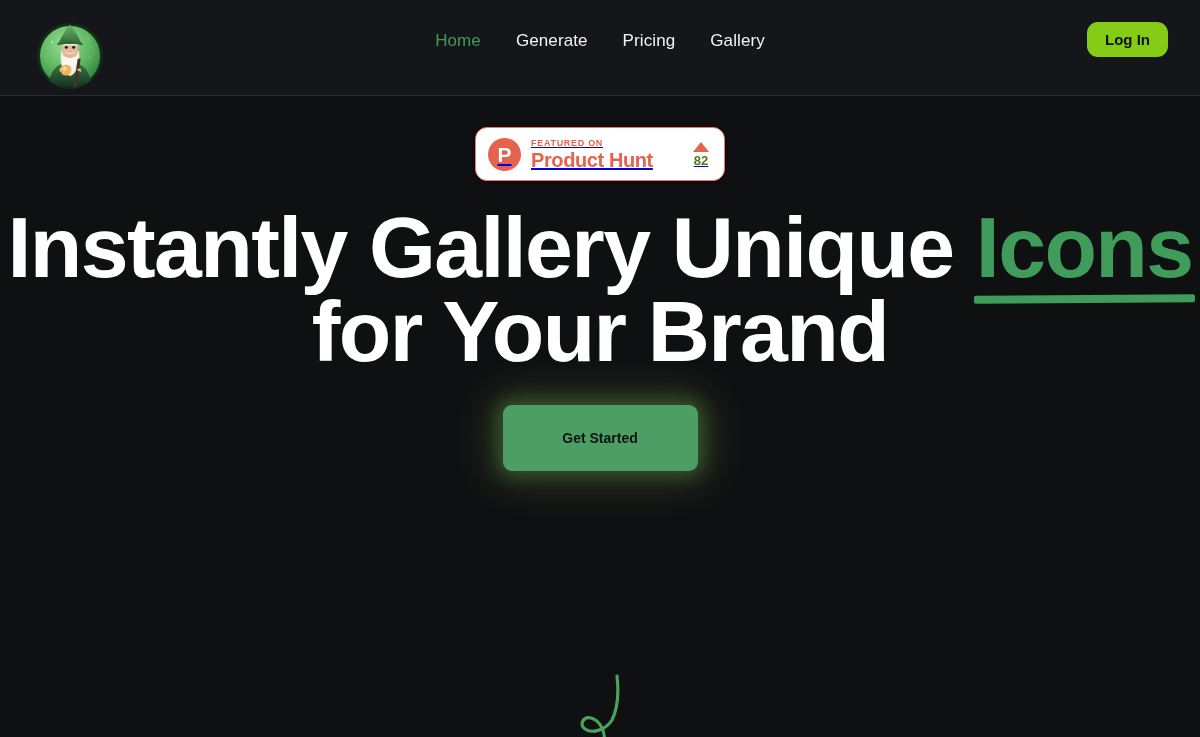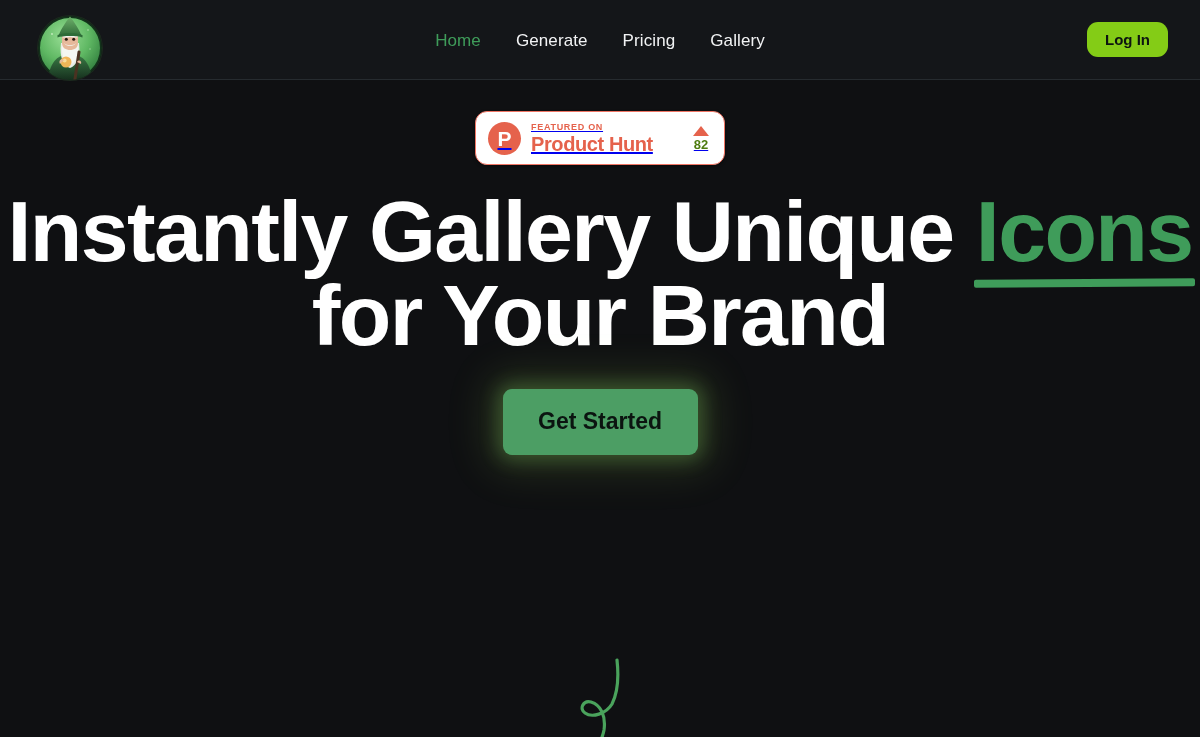--- a/index.html
+++ b/index.html
@@ -14,21 +14,21 @@
   body {
     background: #0f1012;
     font-family: "Liberation Sans", sans-serif;
     color: #ffffff;
     -webkit-font-smoothing: antialiased;
   }
 
   
   .header {
     position: relative;
-    height: 80px;
+    height: 96px;
     background: #141619;
     border-bottom: 1px solid #262b2f;
     display: flex;
     align-items: center;
     padding: 16px 32px 0 38px;
   }
 
   .logo {
     width: 64px;
     height: 64px;
@@ -187,21 +187,21 @@
     display: flex;
     justify-content: center;
   }
   .cta-btn {
     position: relative;
     background: #4c9e64;
     color: #0b1410;
     border: none;
     border-radius: 9px;
     font-family: "Liberation Sans", sans-serif;
-    font-size: 23px;
+    font-size: 14px;
     font-weight: bold;
     width: 195px;
     height: 66px;
     cursor: pointer;
     box-shadow:
       0 0 18px 6px rgba(118, 190, 90, 0.30),
       0 0 42px 16px rgba(150, 200, 80, 0.16);
   }
 
   

